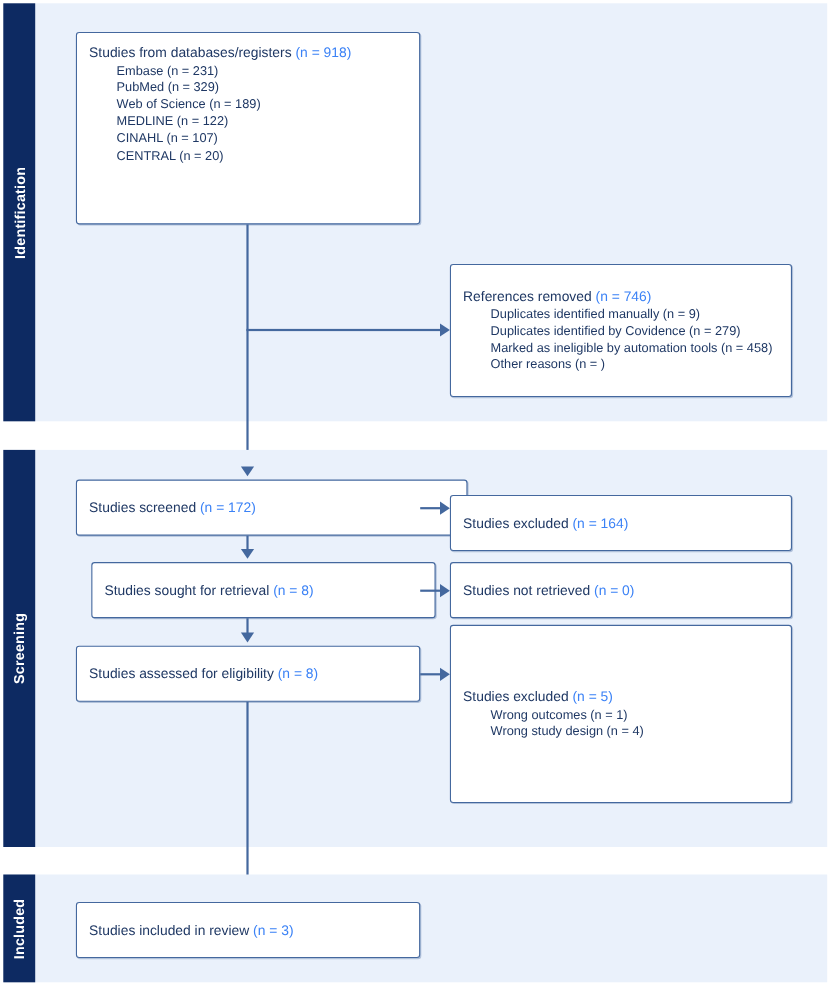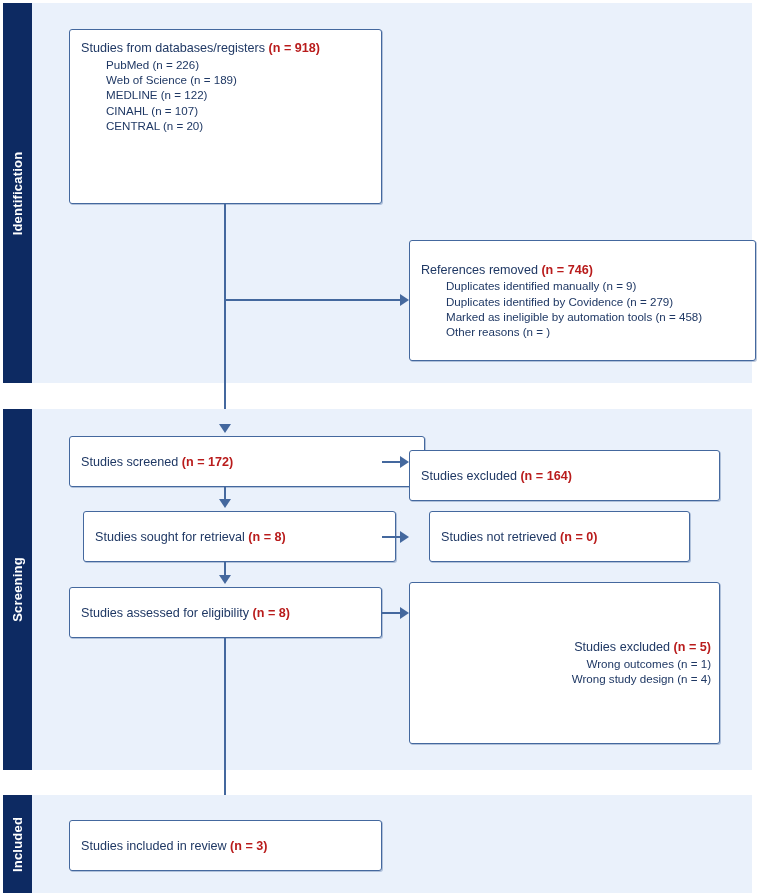--- a/index.html
+++ b/index.html
@@ -21,21 +21,21 @@
   
   .box{position:absolute;background:#ffffff;border:1.6px solid #44689e;
        border-radius:3px;box-sizing:border-box;
        box-shadow:1px 1px 0 rgba(68,104,158,.35);}
   .box .inner{position:absolute;left:11px;right:8px;}
   .box.vcenter .inner{top:50%;transform:translateY(-50%);}
   .box.vtop .inner{top:10px;}
 
   .ln{color:#1f3864;font-size:12.6px;line-height:16.6px;white-space:nowrap;}
   .ln.sub{font-size:11.6px;line-height:15.4px;padding-left:25px;}
-  .nb{color:#b91c1c;font-weight:bold;}
+  .nb{color:#3b82f6;font-weight:normal;}
 
   
   .vline,.hline{position:absolute;background:#44689e;}
   .vline{width:2px;}
   .hline{height:2px;}
   .arrow-d{position:absolute;width:0;height:0;
            border-left:6px solid transparent;border-right:6px solid transparent;
            border-top:9px solid #44689e;}
   .arrow-r{position:absolute;width:0;height:0;
            border-top:6px solid transparent;border-bottom:6px solid transparent;
@@ -47,29 +47,30 @@
 <div id="stage">
 
   <div class="panel" style="left:3px;top:3px;width:749px;height:380px;"></div>
   <div class="band" style="left:3px;top:3px;width:29px;height:380px;">
     <span>Identification</span>
   </div>
 
   <div class="box vtop" style="left:69px;top:29px;width:313px;height:175px;">
     <div class="inner">
       <div class="ln"><span>Studies from databases/registers </span><span class="nb">(n = 918)</span></div>
-      <div class="ln sub">PubMed (n = 226)</div>
+      <div class="ln sub">Embase (n = 231)</div>
+      <div class="ln sub">PubMed (n = 329)</div>
       <div class="ln sub">Web of Science (n = 189)</div>
       <div class="ln sub">MEDLINE (n = 122)</div>
       <div class="ln sub">CINAHL (n = 107)</div>
       <div class="ln sub">CENTRAL (n = 20)</div>
     </div>
   </div>
 
-  <div class="box vcenter" style="left:409px;top:240px;width:347px;height:121px;">
+  <div class="box vcenter" style="left:409px;top:240px;width:311px;height:121px;">
     <div class="inner">
       <div class="ln"><span>References removed </span><span class="nb">(n = 746)</span></div>
       <div class="ln sub">Duplicates identified manually (n = 9)</div>
       <div class="ln sub">Duplicates identified by Covidence (n = 279)</div>
       <div class="ln sub">Marked as ineligible by automation tools (n = 458)</div>
       <div class="ln sub">Other reasons (n = )</div>
     </div>
   </div>
 
   <div class="vline" style="left:224px;top:204px;height:228px;"></div>
@@ -92,33 +93,33 @@
       <div class="ln"><span>Studies excluded </span><span class="nb">(n = 164)</span></div>
     </div>
   </div>
 
   <div class="box vcenter" style="left:83px;top:511px;width:313px;height:51px;">
     <div class="inner">
       <div class="ln"><span>Studies sought for retrieval </span><span class="nb">(n = 8)</span></div>
     </div>
   </div>
 
-  <div class="box vcenter" style="left:429px;top:511px;width:261px;height:51px;padding-left:17px;">
+  <div class="box vcenter" style="left:409px;top:511px;width:311px;height:51px;padding-left:17px;">
     <div class="inner">
       <div class="ln"><span>Studies not retrieved </span><span class="nb">(n = 0)</span></div>
     </div>
   </div>
 
   <div class="box vcenter" style="left:69px;top:587px;width:313px;height:51px;">
     <div class="inner">
       <div class="ln"><span>Studies assessed for eligibility </span><span class="nb">(n = 8)</span></div>
     </div>
   </div>
 
-  <div class="box vcenter" style="left:409px;top:582px;width:311px;height:162px;text-align:right;">
+  <div class="box vcenter" style="left:409px;top:568px;width:311px;height:162px;">
     <div class="inner">
       <div class="ln"><span>Studies excluded </span><span class="nb">(n = 5)</span></div>
       <div class="ln sub">Wrong outcomes (n = 1)</div>
       <div class="ln sub">Wrong study design (n = 4)</div>
     </div>
   </div>
 
   <div class="arrow-d" style="left:219px;top:424px;"></div>
 
   <div class="hline" style="left:382px;top:461px;width:20px;"></div>

